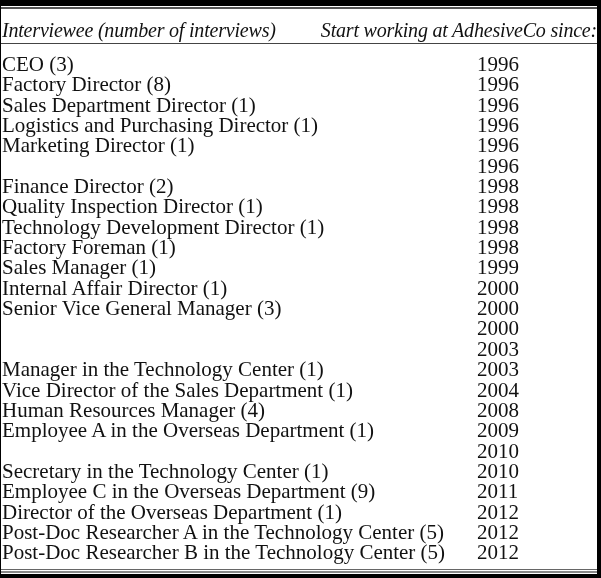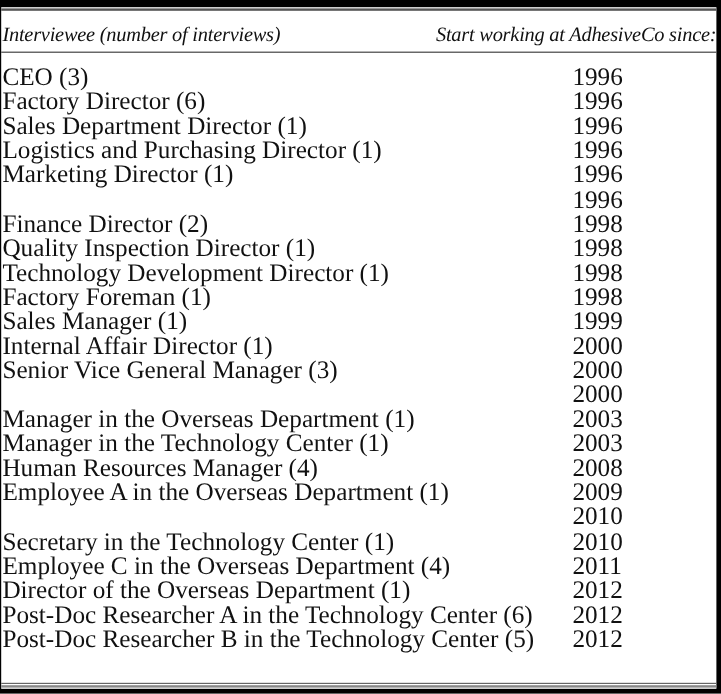--- a/index.html
+++ b/index.html
@@ -6,21 +6,21 @@
   body {
     width: 601px; height: 578px; background: #000; position: relative; overflow: hidden;
     font-family: "Liberation Serif", "DejaVu Serif", serif; color: #111;
   }
   .page {
     position: absolute; left: 1px; top: 6px; width: 596px; height: 568px; background: #fff;
   }
   .rule-top { position: absolute; left: 0; right: 0; top: 1px; height: 2px; background: #555; }
   .header {
     position: absolute; left: 0; right: 0; top: 3px; height: 34px;
-    font-style: italic; font-size: 17px;
+    font-style: italic; font-size: 20px;
   }
   .header .c1 { position: absolute; left: 1px; top: 10px; letter-spacing: -0.2px; }
   .header .c2 { position: absolute; right: 0px; top: 10px; letter-spacing: -0.2px; }
   .rule-mid { position: absolute; left: 0; right: 0; top: 37px; height: 1px; background: #444; }
   .rows { position: absolute; left: 0; right: 0; top: 48px; }
   .row { position: relative; height: 20.35px; font-size: 21px; line-height: 20px; }
   .row .name { position: absolute; left: 1px; top: 0; white-space: nowrap; }
   .row .year { position: absolute; left: 476px; top: 0; }
   .rule-bot1 { position: absolute; left: 0; right: 0; top: 563px; height: 1px; background: #666; }
   .rule-bot2 { position: absolute; left: 0; right: 0; top: 565px; height: 2px; background: #888; }
@@ -35,21 +35,21 @@
     <span class="c2">Start working at AdhesiveCo since:</span>
   </div>
   <div class="rule-mid"></div>
 
   <div class="rows" id="rows">
       <div class="row">
         <span class="name">CEO (3)</span>
         <span class="year">1996</span>
       </div>
       <div class="row">
-        <span class="name">Factory Director (6)</span>
+        <span class="name">Factory Director (8)</span>
         <span class="year">1996</span>
       </div>
       <div class="row">
         <span class="name">Sales Department Director (1)</span>
         <span class="year">1996</span>
       </div>
       <div class="row">
         <span class="name">Logistics and Purchasing Director (1)</span>
         <span class="year">1996</span>
       </div>
@@ -85,52 +85,55 @@
         <span class="year">2000</span>
       </div>
       <div class="row">
         <span class="name">Senior Vice General Manager (3)</span>
         <span class="year">2000</span>
       </div>
       <div class="row">
         <span class="year">2000</span>
       </div>
       <div class="row">
-        <span class="name">Manager in the Overseas Department (1)</span>
         <span class="year">2003</span>
       </div>
       <div class="row">
         <span class="name">Manager in the Technology Center (1)</span>
         <span class="year">2003</span>
+      </div>
+      <div class="row">
+        <span class="name">Vice Director of the Sales Department (1)</span>
+        <span class="year">2004</span>
       </div>
       <div class="row">
         <span class="name">Human Resources Manager (4)</span>
         <span class="year">2008</span>
       </div>
       <div class="row">
         <span class="name">Employee A in the Overseas Department (1)</span>
         <span class="year">2009</span>
       </div>
       <div class="row">
         <span class="year">2010</span>
       </div>
       <div class="row">
         <span class="name">Secretary in the Technology Center (1)</span>
         <span class="year">2010</span>
       </div>
       <div class="row">
-        <span class="name">Employee C in the Overseas Department (4)</span>
+        <span class="name">Employee C in the Overseas Department (9)</span>
         <span class="year">2011</span>
       </div>
       <div class="row">
         <span class="name">Director of the Overseas Department (1)</span>
         <span class="year">2012</span>
       </div>
       <div class="row">
-        <span class="name">Post-Doc Researcher A in the Technology Center (6)</span>
+        <span class="name">Post-Doc Researcher A in the Technology Center (5)</span>
         <span class="year">2012</span>
       </div>
       <div class="row">
         <span class="name">Post-Doc Researcher B in the Technology Center (5)</span>
         <span class="year">2012</span>
       </div>
     </div>
 
   <div class="rule-bot1"></div>
   <div class="rule-bot2"></div>

